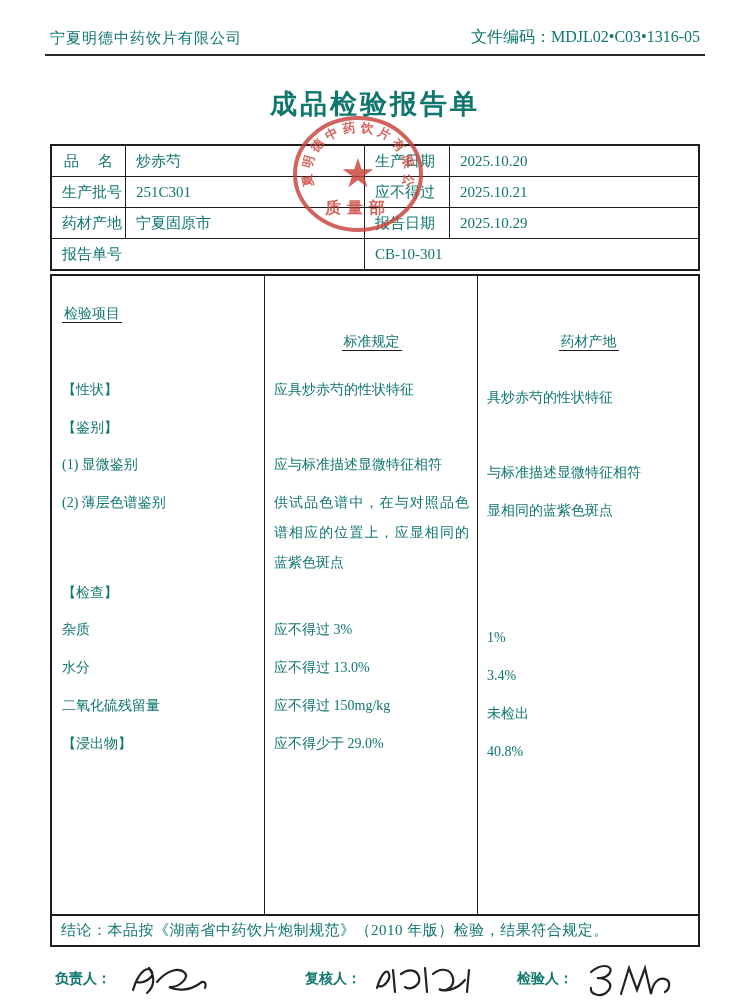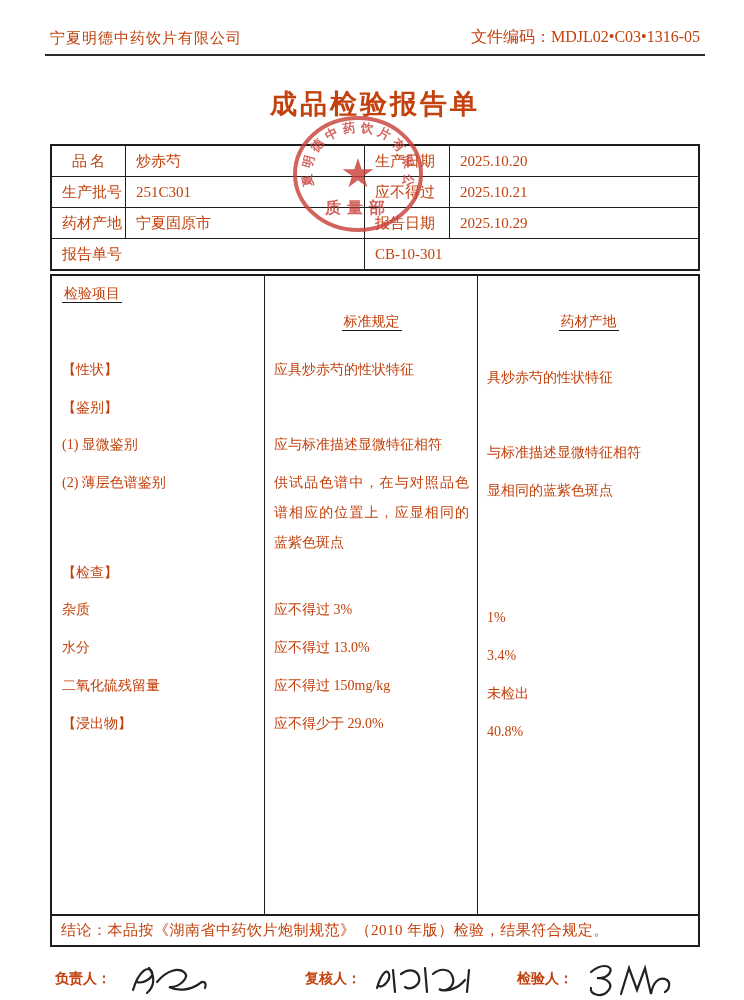--- a/index.html
+++ b/index.html
@@ -1,47 +1,47 @@
 <!DOCTYPE html>
 <html><head>
 <meta charset="utf-8">
 <style>
   html,body { margin:0; padding:0; background:#ffffff; }
   .page {
     position:relative; width:744px; height:1000px; background:#fff;
     font-family:"Liberation Serif","DejaVu Serif",serif;
-    color:#c2410c; overflow:hidden;
+    color:#0f766e; overflow:hidden;
   }
   .content { margin:0 44px 0 50px; }
 
   
   .doc-header { display:flex; justify-content:space-between; align-items:flex-end; padding-top:27px; }
   .company-name { font-size:15px; letter-spacing:1px; }
   .doc-code { font-size:16px; }
   .header-rule { border:none; border-top:2.5px solid #2a2a2a; margin:6px -5px 0 -5px; }
 
   .report-title { text-align:center; font-size:27px; font-weight:bold; letter-spacing:3px; margin:30px 0 0 0; }
 
   
   .t1 { border:2px solid #1d1d1d; margin-top:22px; font-size:15px; }
   .t1 .r { display:grid; grid-template-columns:73px 239px 85px 1fr; }
   .t1 .r.last { grid-template-columns:312px 1fr; }
   .t1 .r + .r { border-top:1.5px solid #1d1d1d; }
   .t1 .c { min-height:30px; line-height:30px; padding-left:10px; white-space:nowrap; }
   .t1 .c + .c { border-left:1.5px solid #1d1d1d; }
-  .t1 .jlab { text-align-last:justify; padding:0 20px; }
+  .t1 .jlab { text-align-last:justify; padding:0 12px; }
 
   
   .t2 { border:2px solid #1d1d1d; margin-top:3px; font-size:14px; }
   .t2-body { position:relative; height:638px; }
   .vline { position:absolute; top:0; bottom:0; width:0; border-left:1.5px solid #1d1d1d; }
   .v1 { left:212px; } .v2 { left:425px; }
   .t2 .row { display:grid; grid-template-columns:212px 213px 1fr; }
   .t2 .cell { padding:0 8px 0 10px; line-height:29px; min-height:29px; }
-  .t2 .hdr { padding-top:9px; padding-bottom:16px; }
+  .t2 .hdr { padding-top:29px; padding-bottom:16px; }
   .t2 .hdr .cell { line-height:18px; min-height:18px; }
   .t2 .hdr .cc { text-align:center;margin-top:28px; }
   .t2 .u { border-bottom:1px solid #1c1c1c; padding:0 2px 1px 2px; }
   .t2 .spec { text-align:justify; line-height:30px; }
   .t2 .res { line-height:30px;margin-top:8px; }
   .rows-pad { padding-top:8px; }
   .t2-conclusion {
     border-top:2px solid #1d1d1d; min-height:29px; line-height:29px;
     padding-left:9px; font-size:15px; letter-spacing:0.5px;
   }

